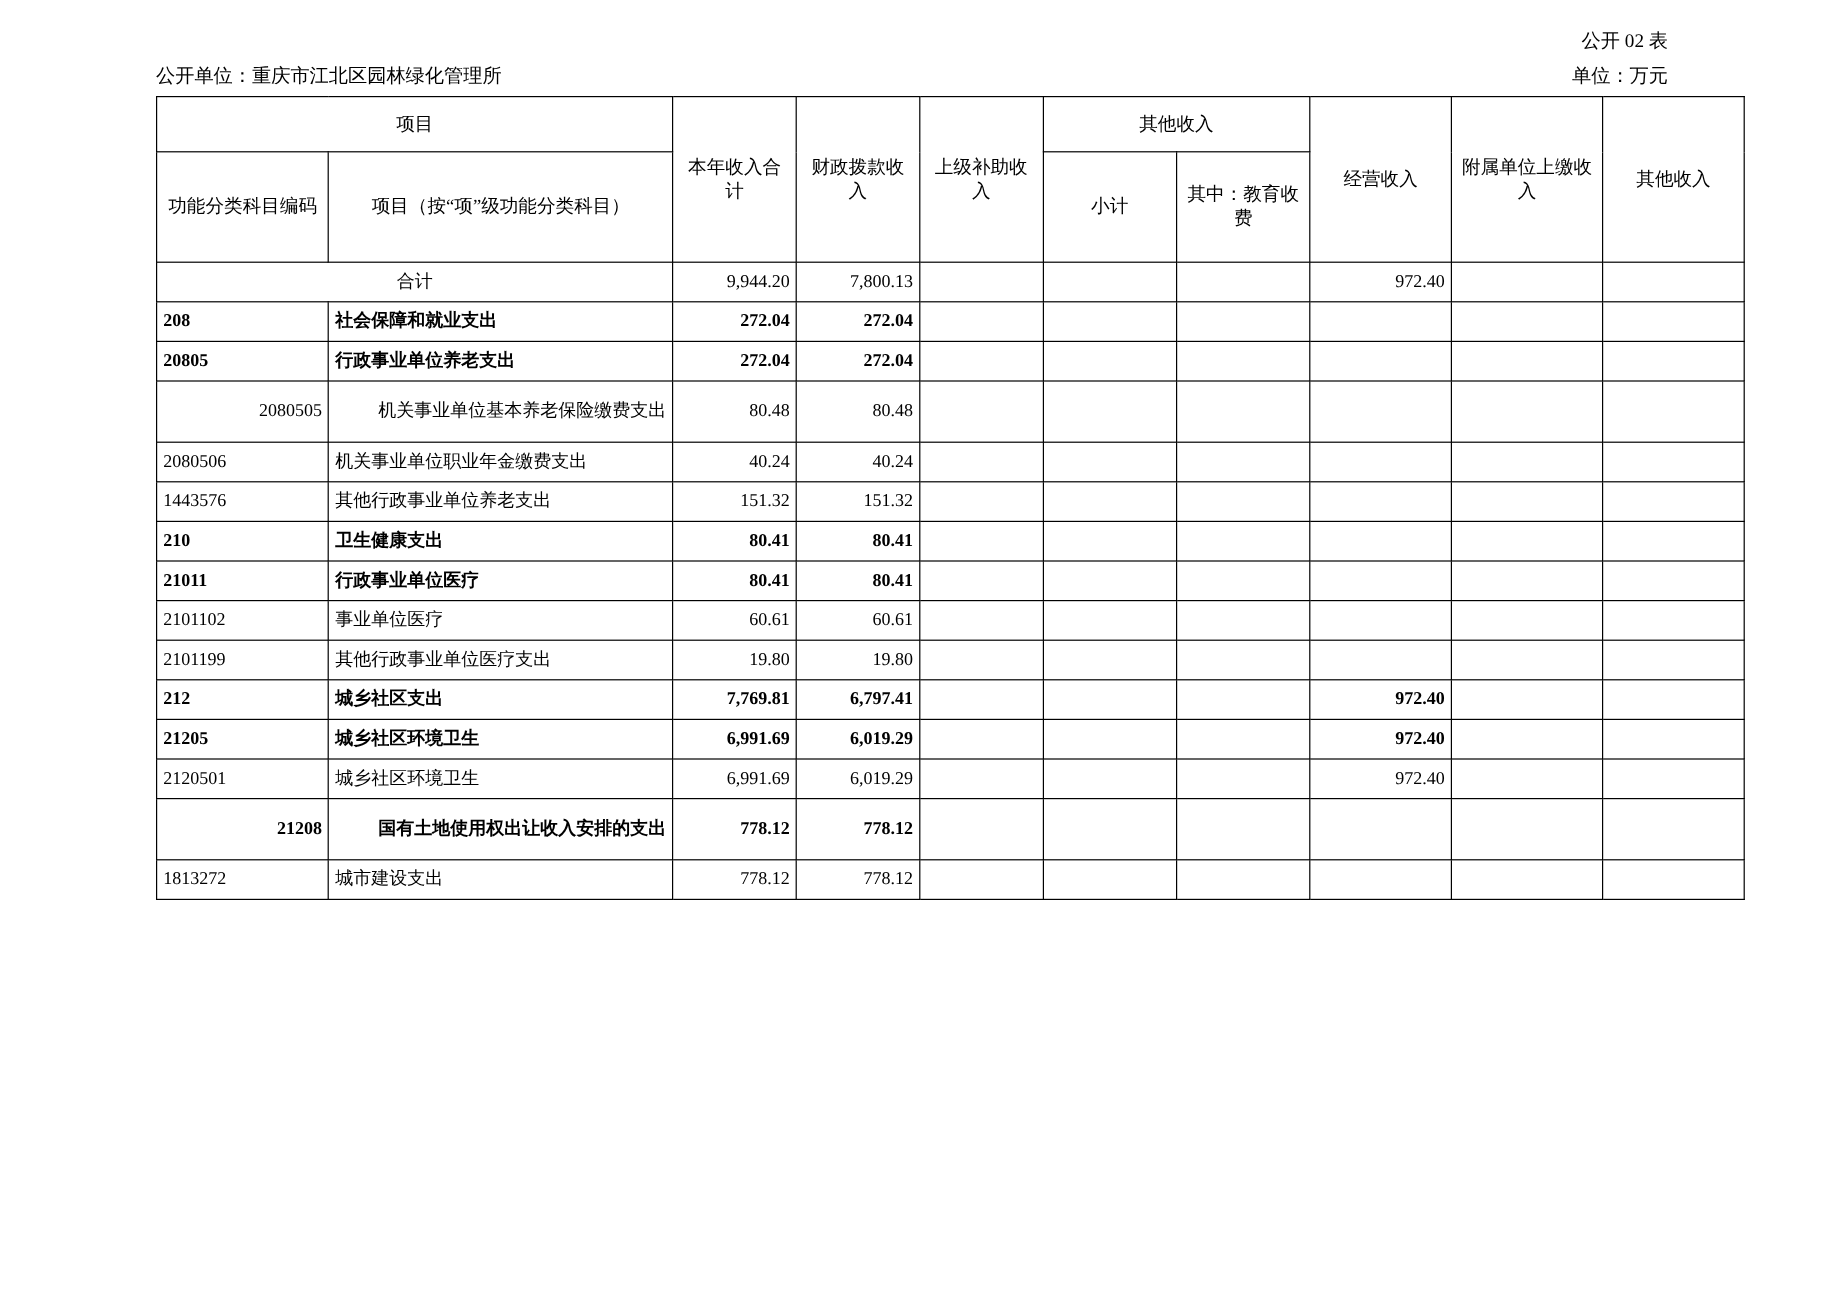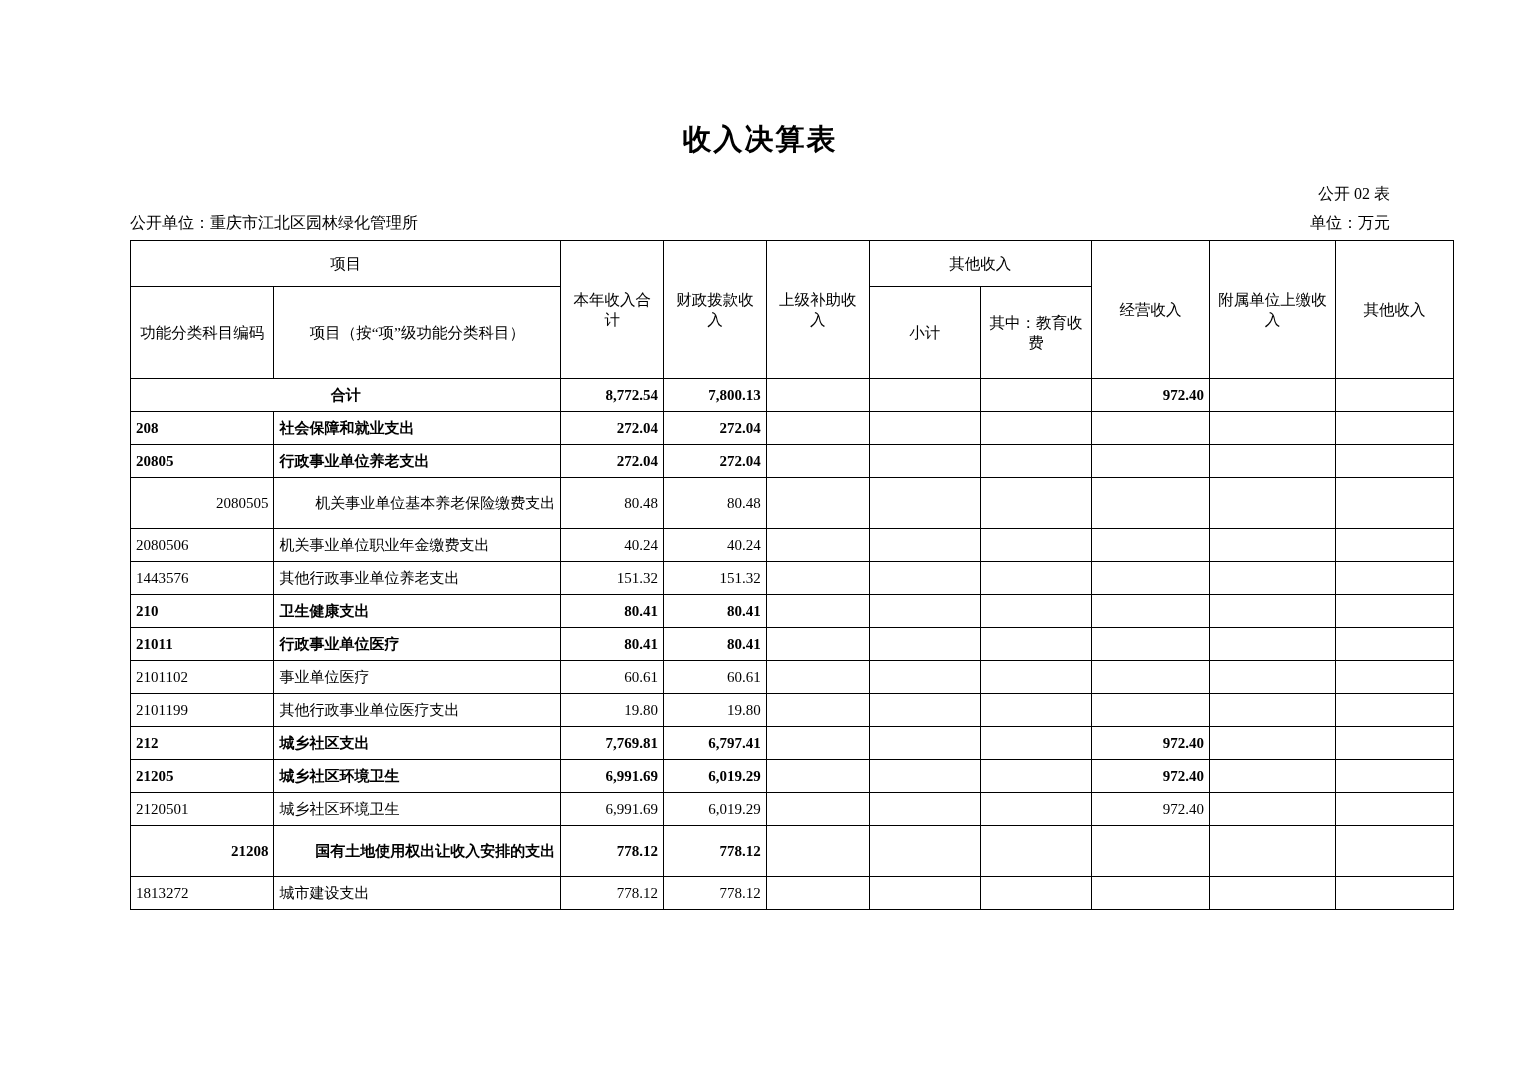--- a/index.html
+++ b/index.html
@@ -79,37 +79,36 @@
     padding-left: 8px;
   }
   td.num {
     text-align: right;
     padding-right: 8px;
   }
   tr.bold td {
     font-weight: bold;
   }
   tr.total td {
-    font-weight: bold;
+    font-weight: normal;
   }
   td.total-label {
     text-align: center;
     font-weight: bold;
   }
   .row-h-1 td { height: 26px; }
   .row-h-2 td { height: 44px; text-align: right; }
   .hdr-item { height: 46px; }
   .hdr-sub  { height: 92px; }
 </style>
 </head>
 <body>
 
 <div class="page">
 
-  <div class="doc-title">收入决算表</div>
 
   <div class="sheet-no">公开 02 表</div>
 
   <div class="meta-row">
     <div>公开单位：重庆市江北区园林绿化管理所</div>
     <div>单位：万元</div>
   </div>
 
   <table class="fin">
     <colgroup>
@@ -138,21 +137,21 @@
       <tr class="hdr-sub">
         <th class="hdr">功能分类科目编码</th>
         <th class="hdr">项目（按“项”级功能分类科目）</th>
         <th class="hdr">小计</th>
         <th class="hdr">其中：教育收费</th>
       </tr>
     </thead>
     <tbody>
       <tr class="total row-h-1">
         <td class="total-label" colspan="2">合计</td>
-        <td class="num">8,772.54</td>
+        <td class="num">9,944.20</td>
         <td class="num">7,800.13</td>
         <td class="num"></td>
         <td class="num"></td>
         <td class="num"></td>
         <td class="num">972.40</td>
         <td class="num"></td>
         <td class="num"></td>
       </tr>
     <tr class="table-row bold row-h-1">
           <td class="code">208</td>

